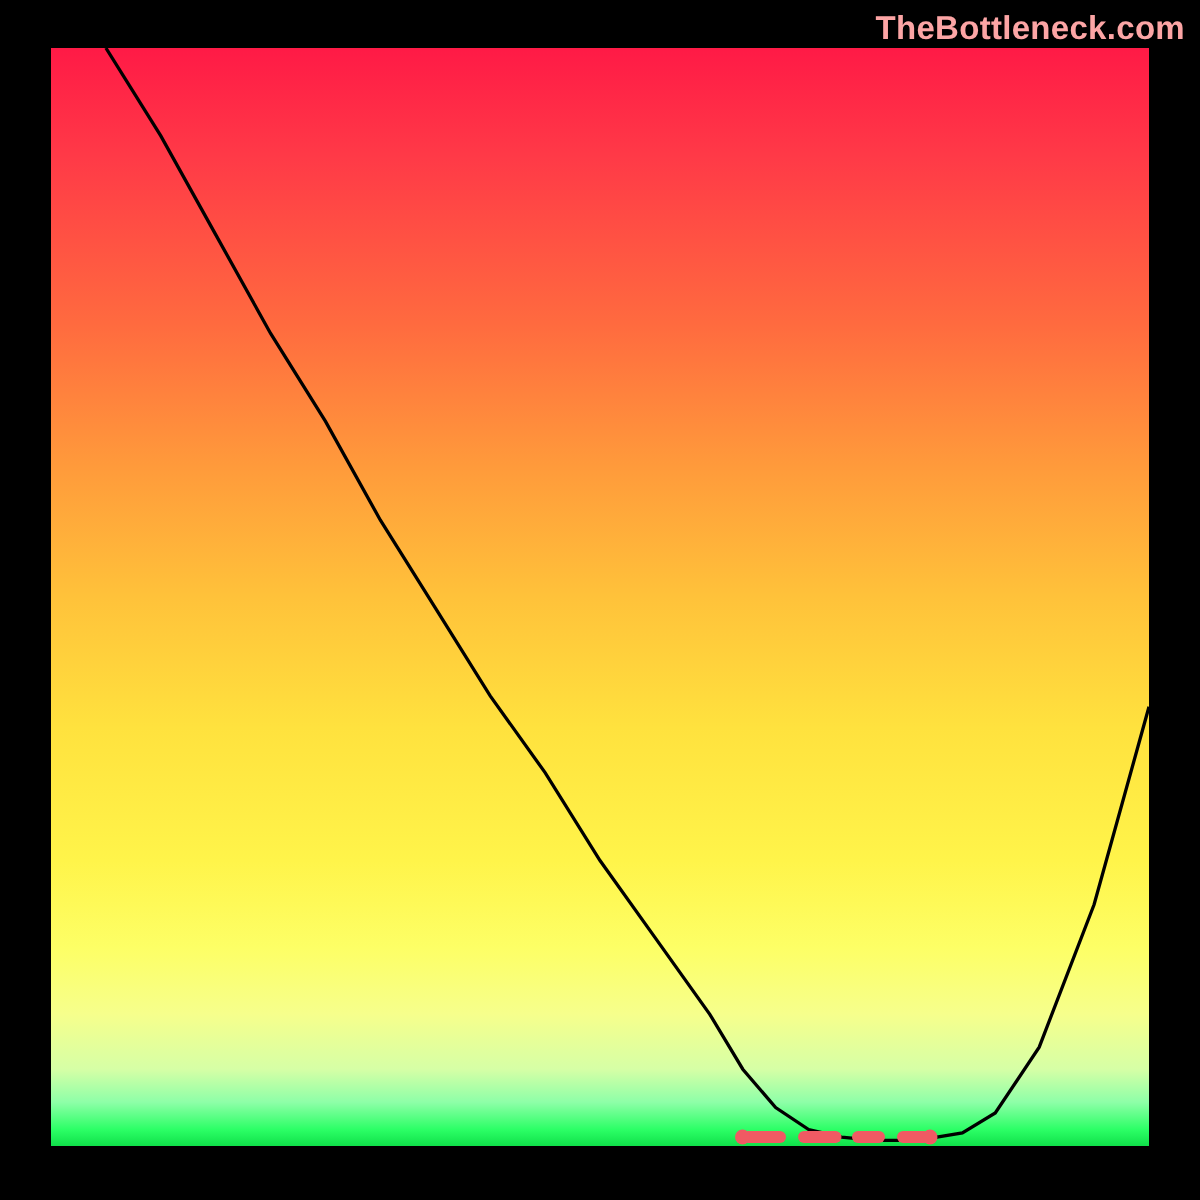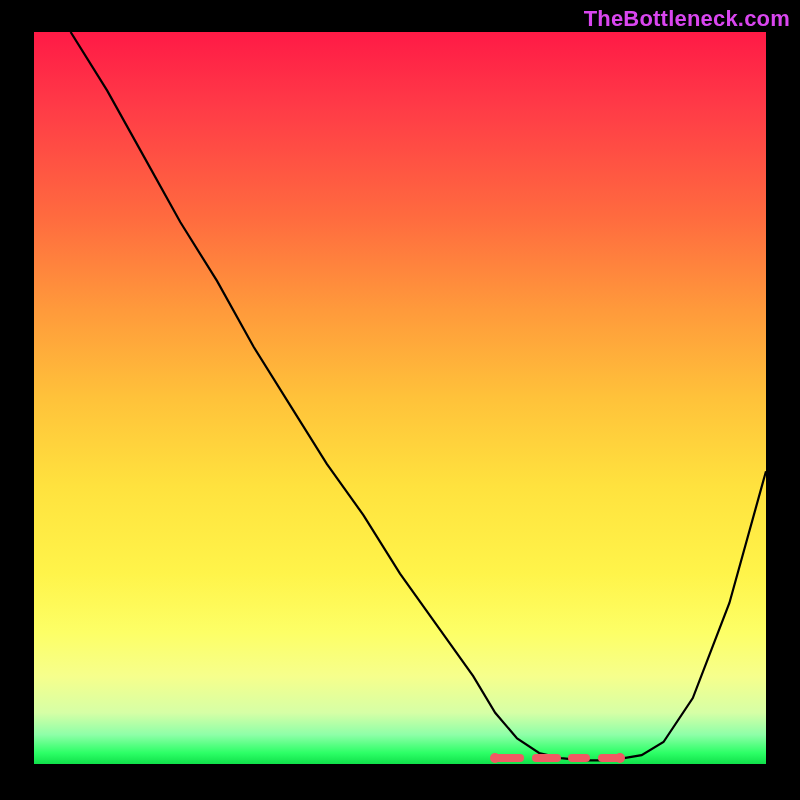--- a/index.html
+++ b/index.html
@@ -16,21 +16,21 @@
       #fff44a 74%,
       #fdff66 82%,
       #f6ff8c 88%,
       #d6ffa6 93%,
       #8effa8 96%,
       #2cff66 98.5%,
       #10e04a 100%);
   }
   .watermark{
     position:absolute;top:6px;right:10px;
-    font:700 22px Arial,Helvetica,sans-serif;color:#d946ef;letter-spacing:.2px;
+    font:700 22px Arial,Helvetica,sans-serif;color:#fca5a5;letter-spacing:.2px;
     user-select:none;pointer-events:none
   }
   svg.curve{position:absolute;left:0;top:0;width:732px;height:732px;pointer-events:none}
   .dots{position:absolute;left:0;top:0;width:732px;height:732px}
   .dot{position:absolute;width:10px;height:10px;border-radius:50%;background:#f05a63;transform:translate(-5px,-5px)}
   .dash{position:absolute;height:8px;border-radius:4px;background:#f05a63;transform:translateY(-4px)}
 </style>
 </head>
 <body>
 <div class="stage">

